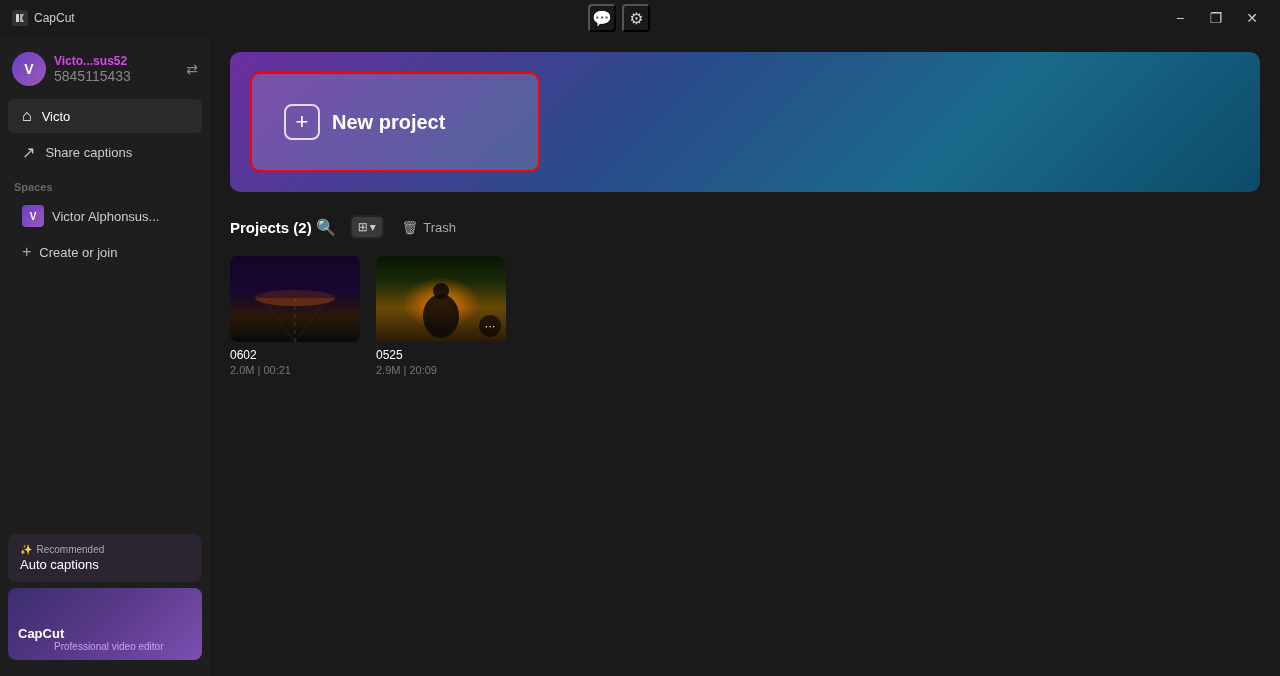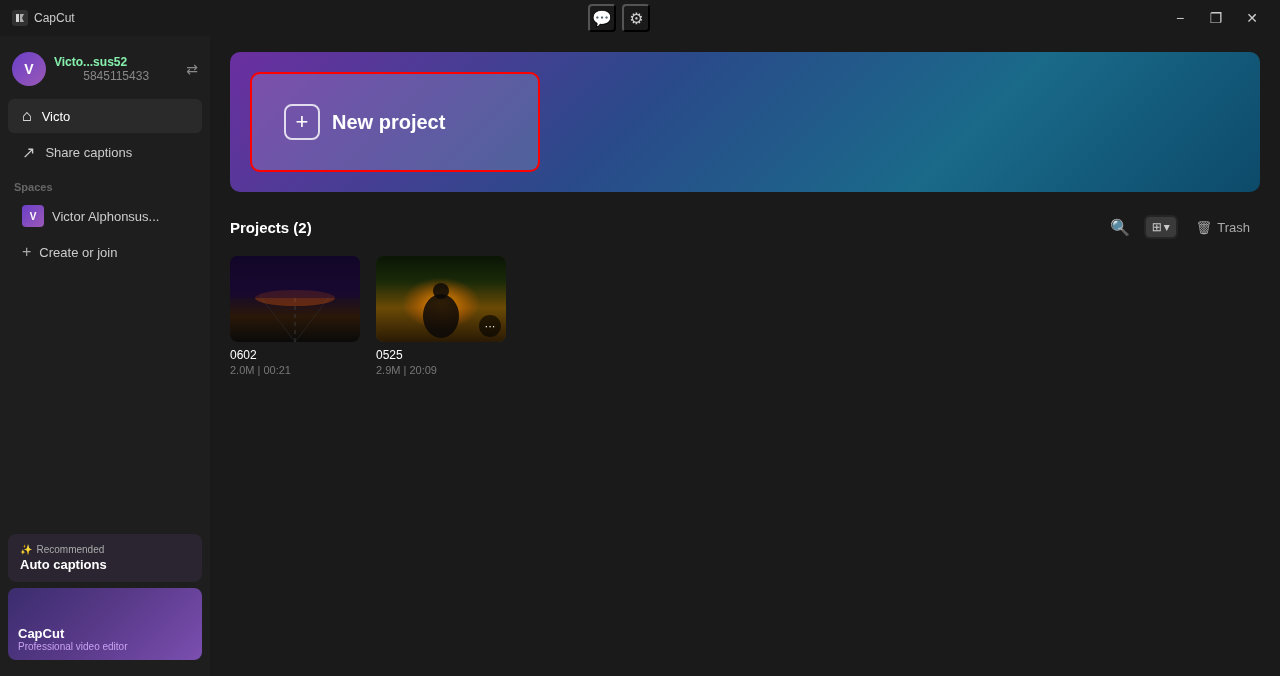--- a/index.html
+++ b/index.html
@@ -107,26 +107,25 @@
       font-weight: bold;
       color: #fff;
       flex-shrink: 0;
     }
     .user-info {
       flex: 1;
     }
     .user-name {
       font-size: 12px;
       font-weight: 600;
-      color: #86efac;
+      color: #d946ef;
     }
     .user-id {
-      font-size: 12px;
+      font-size: 14px;
       color: #888;
-      text-align: center;
     }
     .user-switch {
       color: #888;
       font-size: 14px;
       cursor: pointer;
     }
 
     .nav-item {
       display: flex;
       align-items: center;
@@ -207,21 +206,21 @@
     .recommended-label {
       font-size: 10px;
       color: #aaa;
       display: flex;
       align-items: center;
       gap: 4px;
       margin-bottom: 2px;
     }
     .recommended-title {
       font-size: 13px;
-      font-weight: 700;
+      font-weight: 400;
       color: #fff;
     }
 
     .capcut-promo {
       border-radius: 8px;
       overflow: hidden;
       height: 72px;
       background: linear-gradient(135deg, #3b2d6e 0%, #5a3a8a 50%, #7b4fb0 100%);
       position: relative;
       cursor: pointer;
@@ -230,20 +229,21 @@
       padding: 8px 10px;
     }
     .capcut-promo-text .promo-title {
       font-size: 13px;
       font-weight: 700;
       color: #fff;
     }
     .capcut-promo-text .promo-sub {
       font-size: 10px;
       color: #c8a0f0;
+      margin-left: 36px;
     }
 
     
     .content {
       flex: 1;
       background: #1a1a1a;
       overflow-y: auto;
       padding: 16px 20px;
     }
 
@@ -288,21 +288,20 @@
       align-items: center;
       justify-content: center;
       font-size: 22px;
       font-weight: 300;
     }
 
     
     .projects-header {
       display: flex;
       align-items: center;
-      justify-content: space-between;
       margin-bottom: 14px;
     }
     .projects-title {
       font-size: 15px;
       font-weight: 600;
       color: #fff;
     }
     .projects-toolbar {
       display: flex;
       align-items: center;

